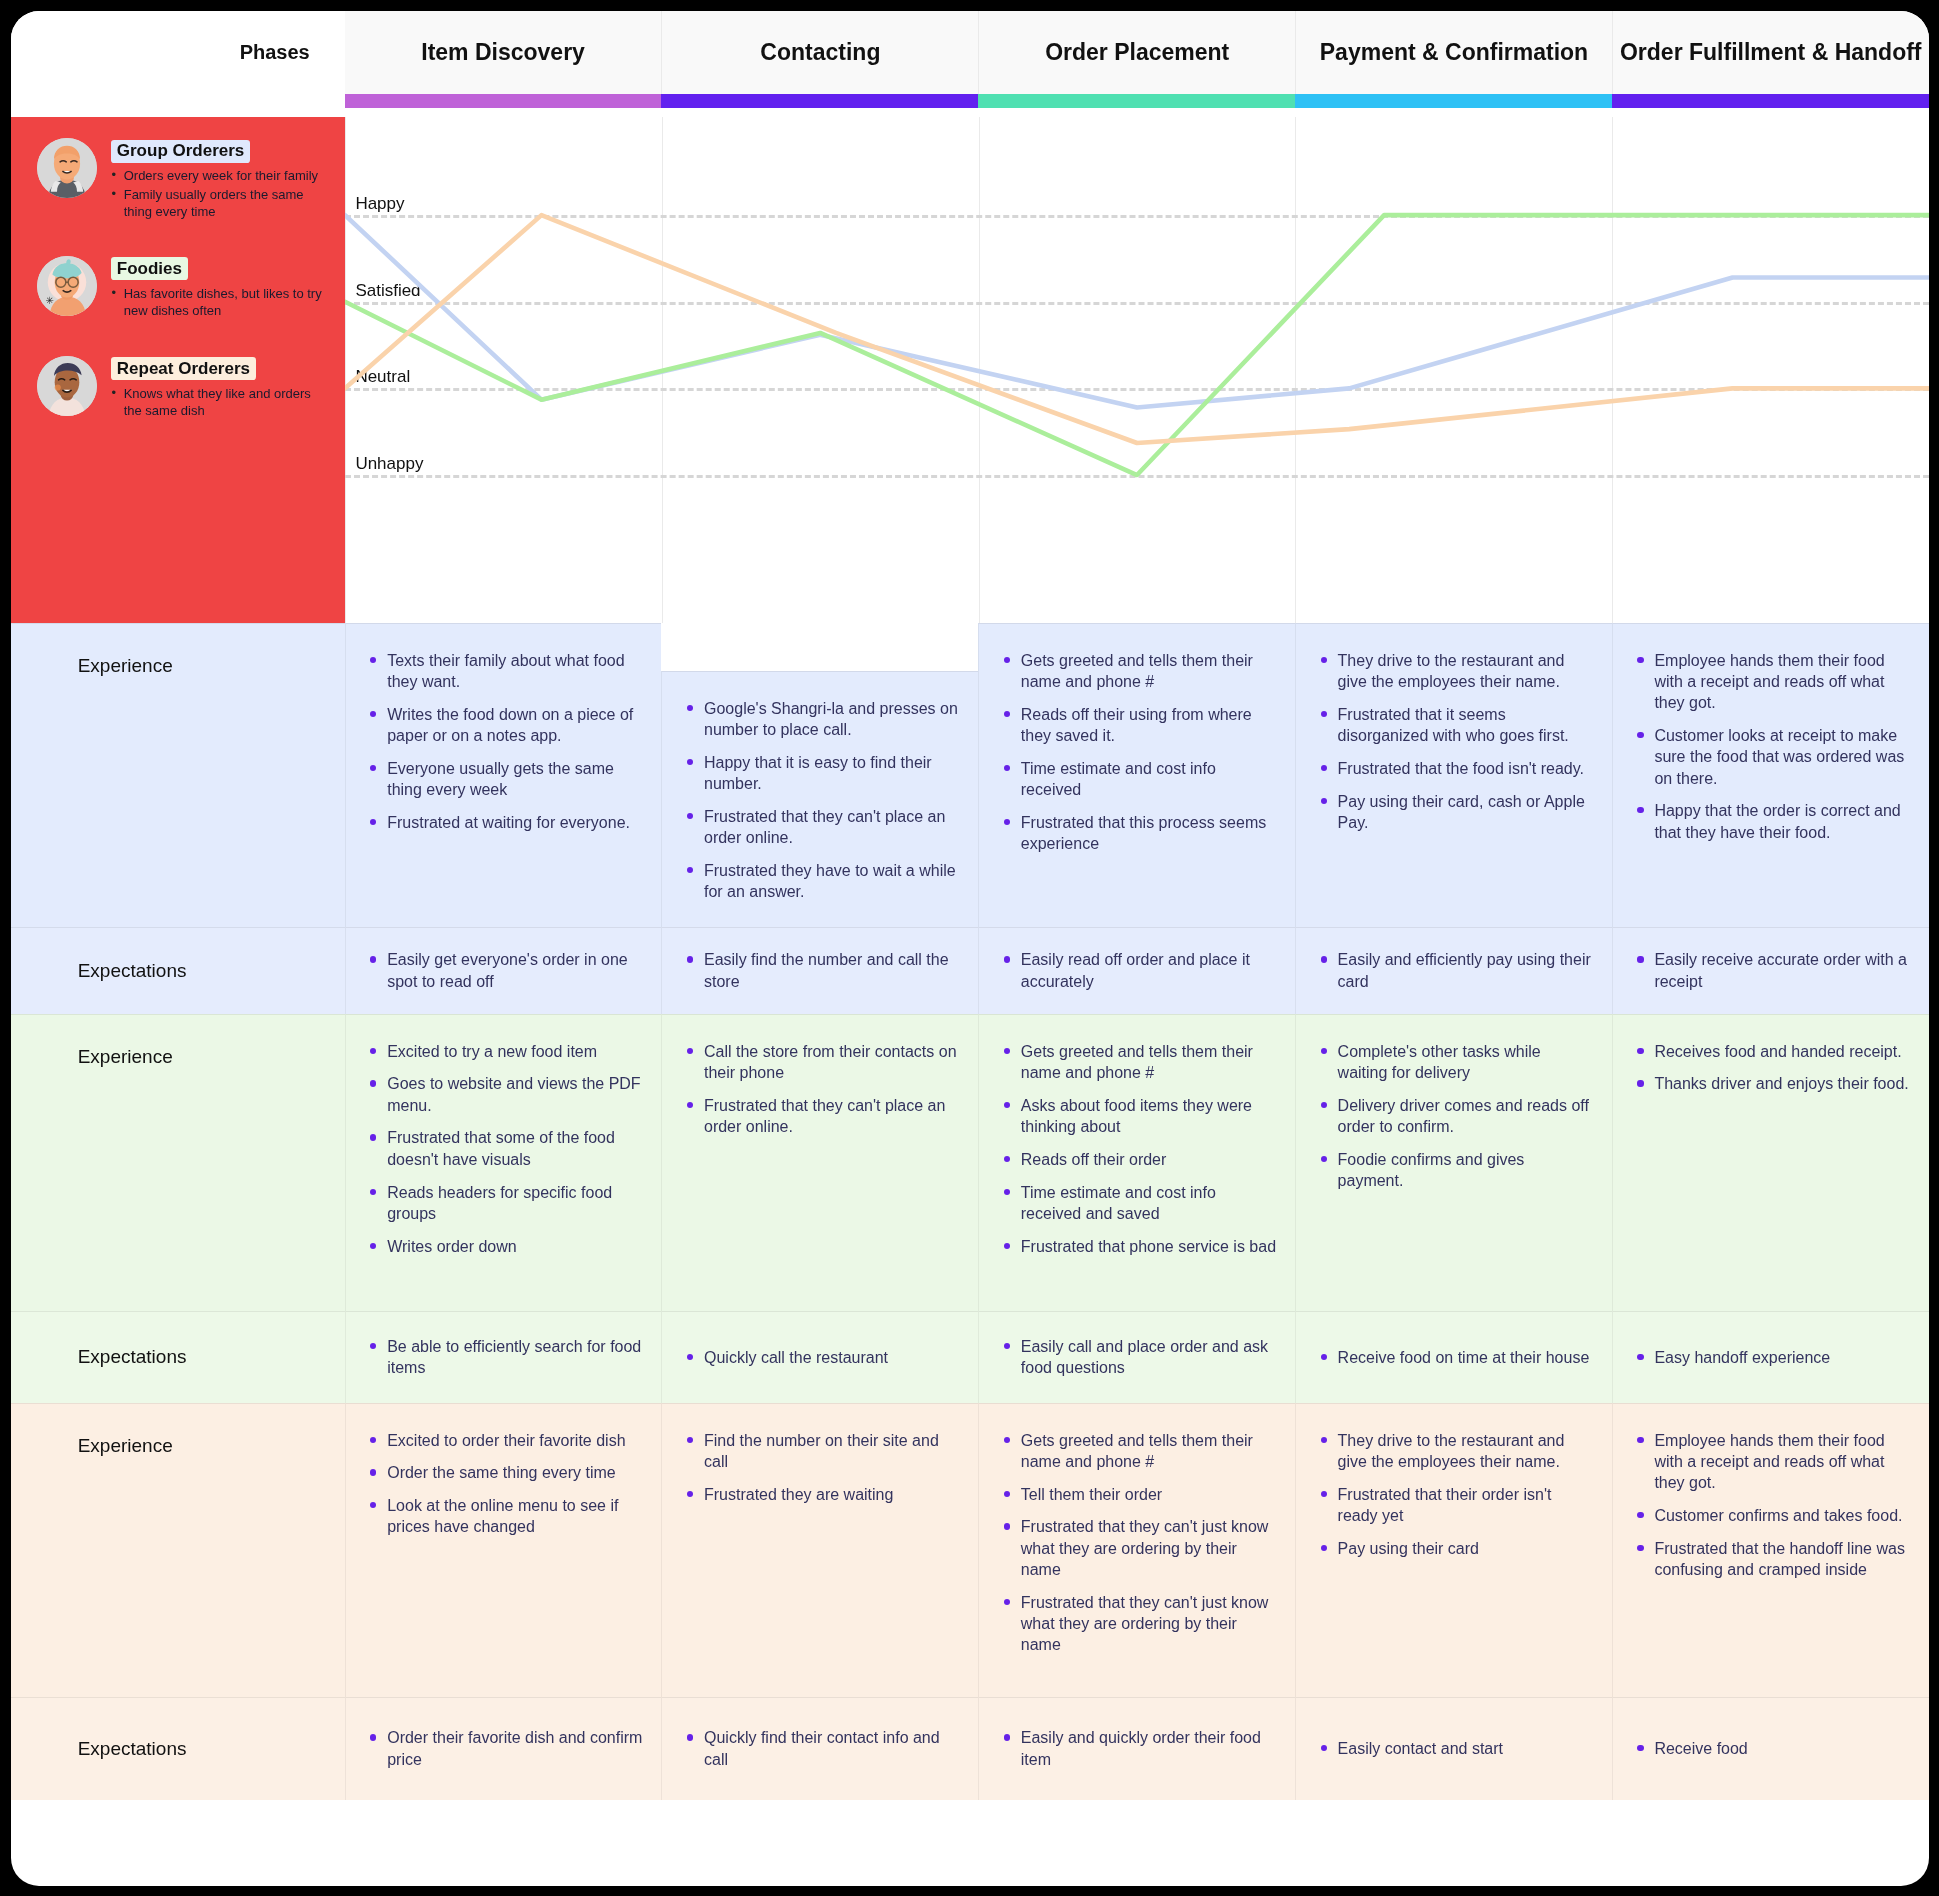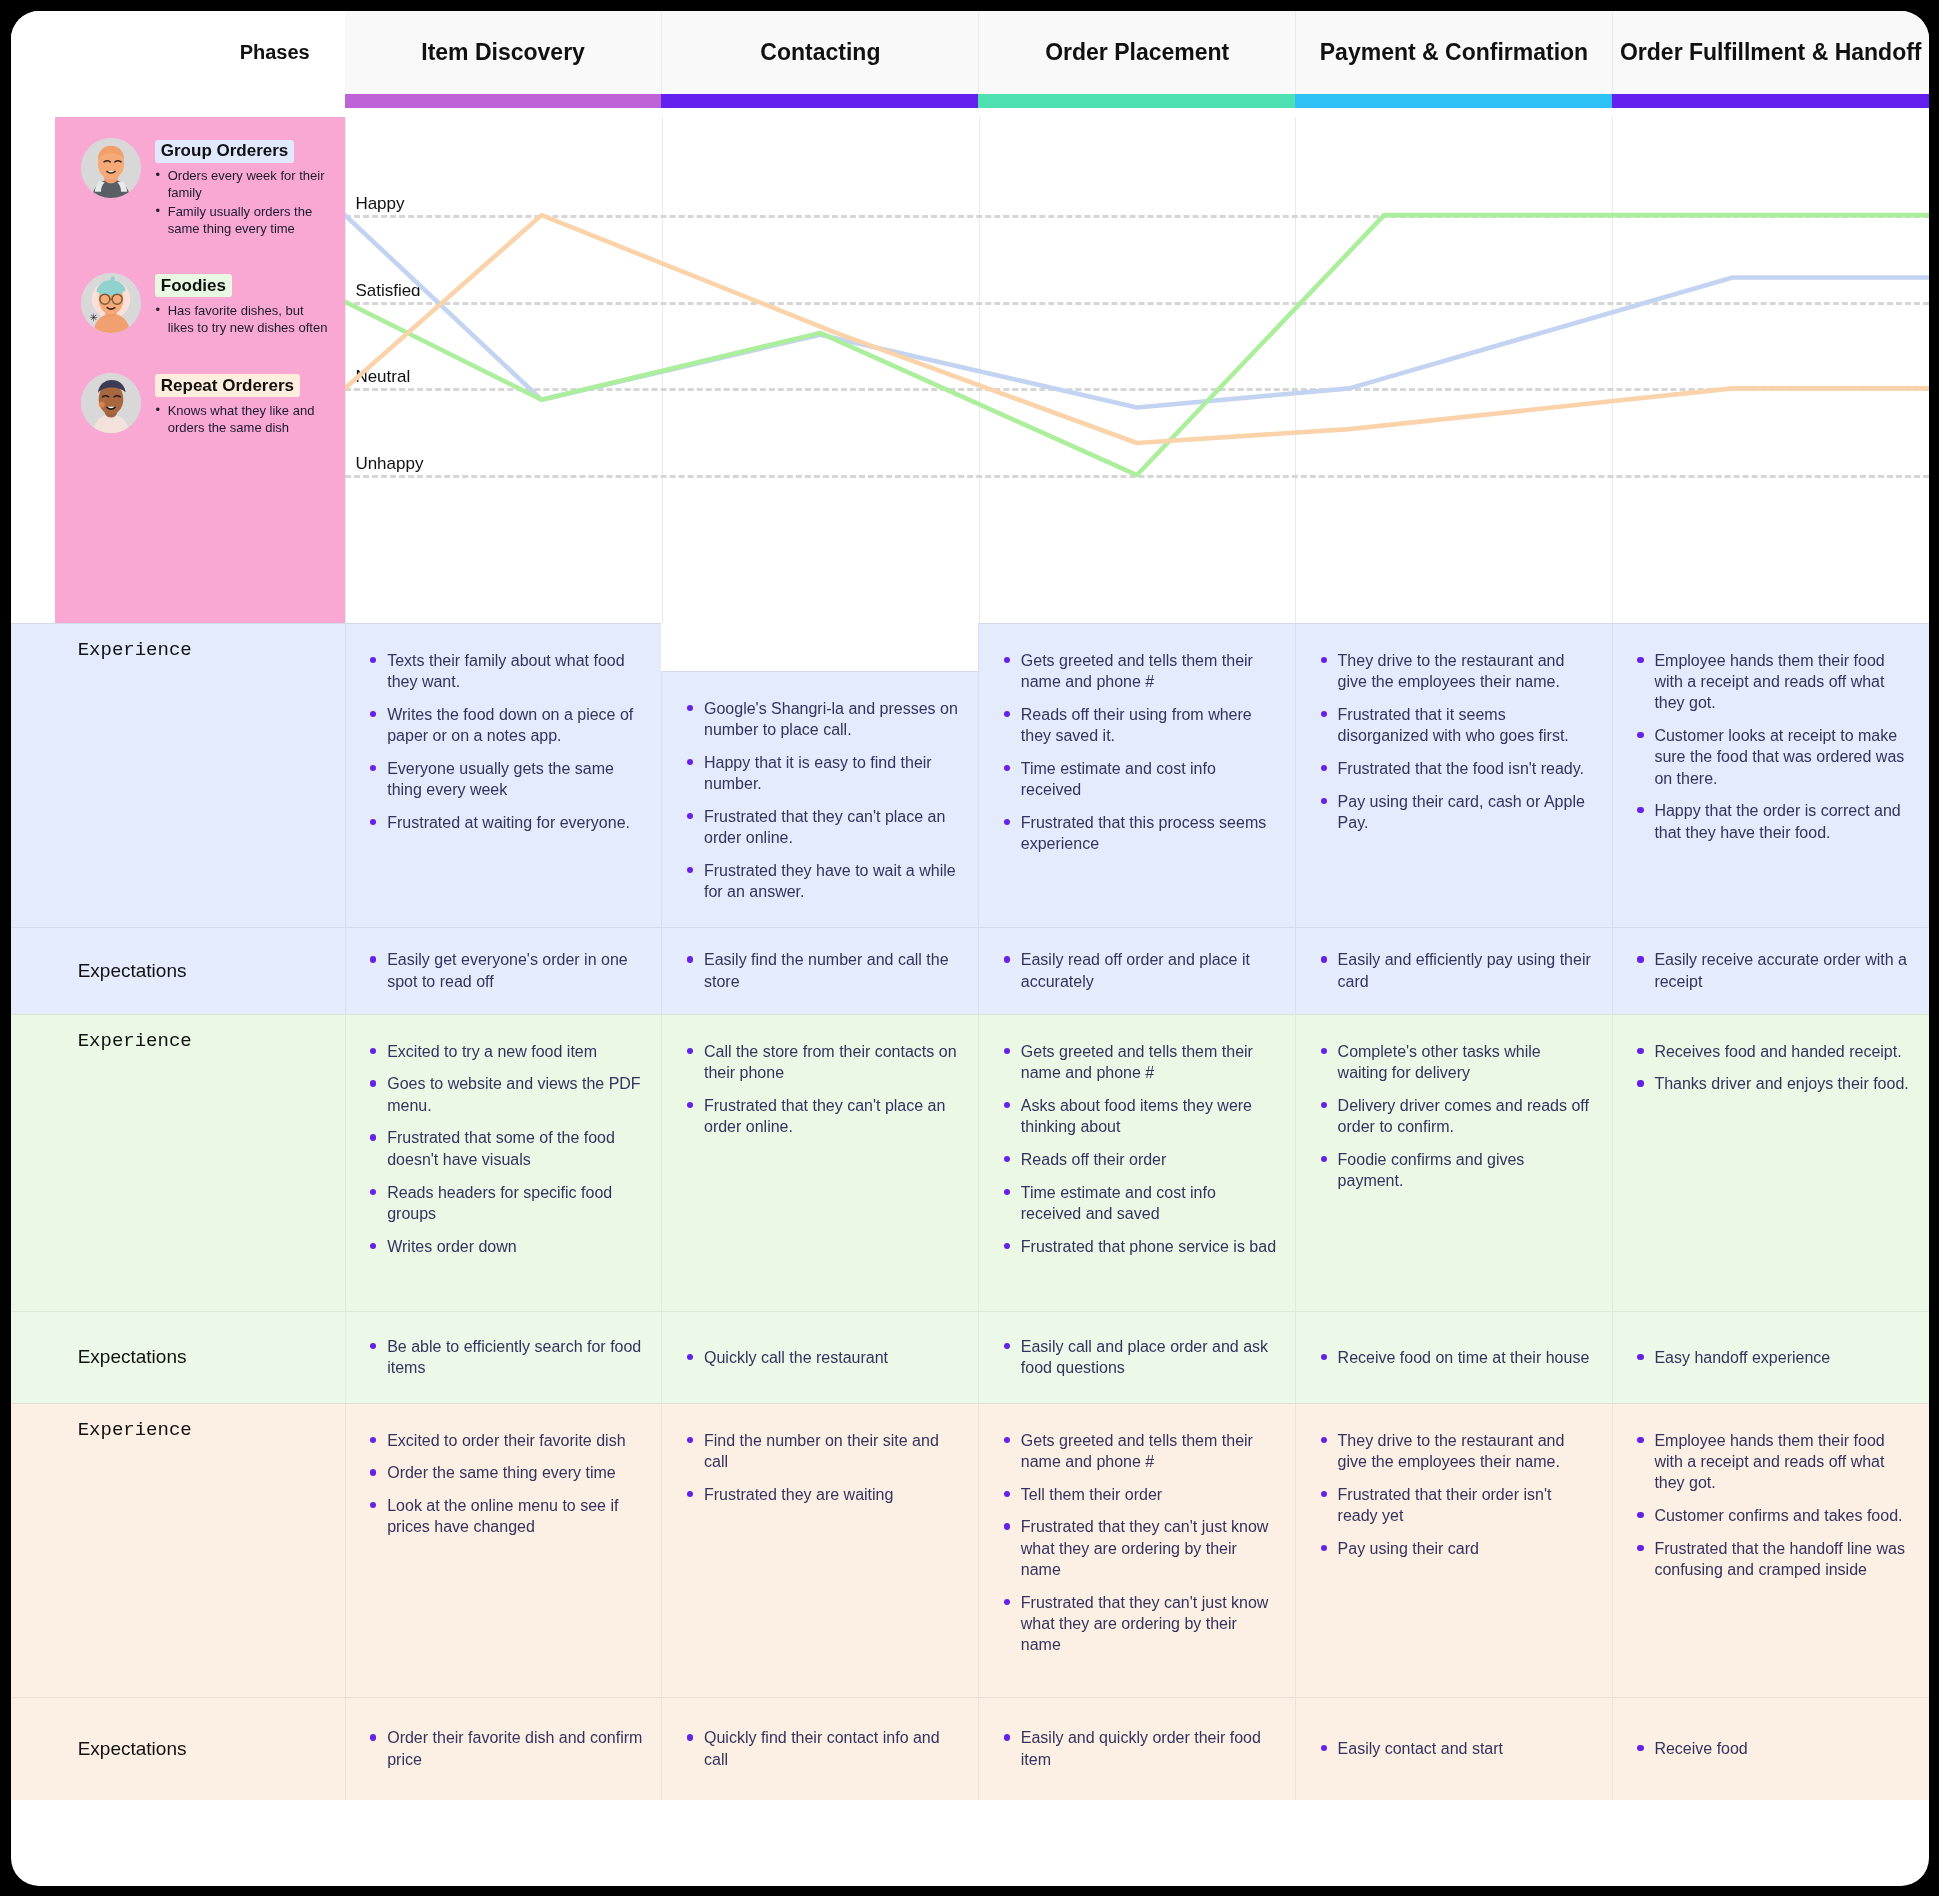--- a/index.html
+++ b/index.html
@@ -45,23 +45,22 @@
   }
   .hdr-cell.first { border-left: none; }
   .bar-cell { grid-row: 2; }
   .bar-cell .bar { width: 100%; height: 14px; }
   .bar-spacer { grid-column: 1; grid-row: 2; background: #fff; }
 
   
   .personas {
     grid-column: 1; grid-row: 3;
     position: relative;
-    background: #f9a8d4;
+    background: #ef4444;
     padding: 10.7px 15.3px 0 26px;
-    margin-left: 44px;
   }
   .persona { display: flex; gap: 14px; margin-bottom: 34px; }
   .persona.p1 { margin-top: 10.7px; }
   .persona.p2 { margin-top: 32px; }
   .persona.p3 { margin-top: 35px; }
   .avatar {
     width: 60px; height: 60px; border-radius: 50%;
     flex: 0 0 60px;
     background: #d9d9d9;
     position: relative; overflow: hidden;
@@ -124,21 +123,21 @@
   .cell li {
     position: relative;
     font-size: 16px; line-height: 1.33; color: #33335e;
     padding-left: 21.5px; margin-bottom: 11.5px;
   }
   .cell li::before {
     content: ""; position: absolute; left: 4.6px; top: 7px;
     width: 6.1px; height: 6.1px; border-radius: 50%;
     background: #6621e8;
   }
-  .rowlabel.exp-lbl { padding-top: 15px; font-family: Liberation Mono, monospace; }
+  .rowlabel.exp-lbl { padding-top: 31px; }
   .rowlabel.expect-lbl { align-items: center; padding-top: 0; }
   .cell.expect { display: flex; align-items: center; padding-top: 0; padding-bottom: 0; }
   .cell.expect ul { width: 100%; }
   .cell.expect li { margin-bottom: 0; }
 
   .r-blue   { background: #e3ebfd; }
   .r-blue2  { background: #e5ecfd; }
   .r-green  { background: #ebf8e6; }
   .r-green2 { background: #edf9e8; }
   .r-orange { background: #fcefe3; }

